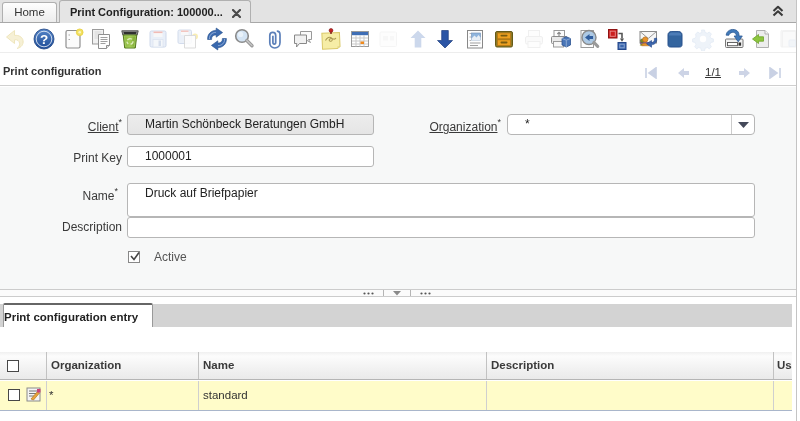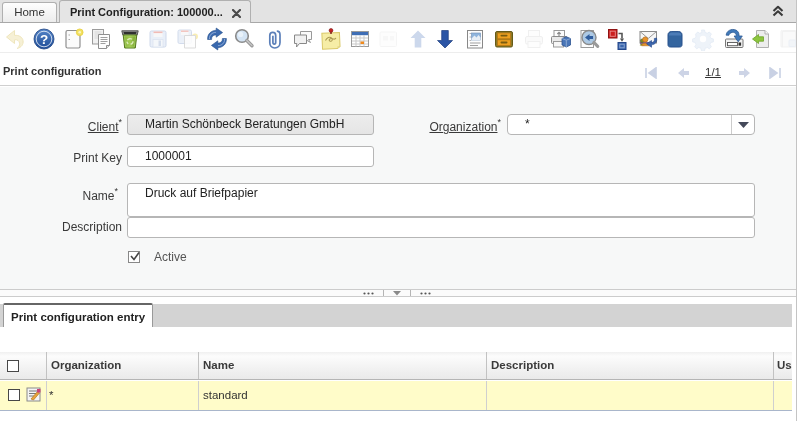--- a/index.html
+++ b/index.html
@@ -24,21 +24,21 @@
 #orgbtn{position:absolute;right:0;top:0;width:23px;height:19px;border-left:1px solid #ccc;}
 #orgbtn svg{position:absolute;left:6px;top:7px;}
 #skey{left:127px;top:59px;width:247px;height:21px;line-height:19px;}
 #namefld{left:127px;top:96px;width:628px;height:34px;line-height:19px;}
 #descfld{left:127px;top:130px;width:628px;height:21px;}
 #activebox{left:128px;top:164px;width:12px;height:12px;background:#fff;border:1px solid #888;}
 #activelbl{left:142px;top:163px;font-size:12px;color:#555;margin-left:12px;}
 #splitter{left:0;top:290px;width:796px;height:7px;background:#fbfbfb;border-bottom:1px solid #ccc;}
 #bottom{left:0;top:297px;width:796px;height:124px;background:#fff;}
 #btnband{left:0;top:7px;width:792px;height:23px;background:#d3d3d3;}
-#btab{left:3px;top:6px;width:150px;height:24px;background:#fff;border:1px solid #999;border-top:2px solid #666;border-bottom:none;border-radius:2px 2px 0 0;font-weight:bold;font-size:11.5px;color:#222;line-height:25px;padding-left:7px;z-index:2;}
+#btab{left:3px;top:6px;width:150px;height:24px;background:#fff;border:1px solid #999;border-top:2px solid #666;border-bottom:none;border-radius:2px 2px 0 0;font-weight:bold;font-size:11.5px;color:#222;line-height:25px;z-index:2;}
 #recbar{left:0;top:30px;width:792px;height:25px;background:linear-gradient(#f9f9f9,#f1f1f1);font-size:11px;color:#444;line-height:37px;padding-left:6px;}
 #thead{left:0;top:55px;width:792px;height:28px;background:linear-gradient(#f0f0f0 0%,#fcfcfc 15%,#f3f3f3 55%,#eaeaea 100%);border-bottom:1px solid #b5b5b5;}
 .th{position:absolute;top:7px;font-weight:bold;font-size:11.5px;color:#3a3a3a;}
 .vsep{position:absolute;top:0;width:1px;background:#c2c2c2;height:100%;}
 #trow{left:0;top:84px;width:792px;height:30px;background:#fffcc9;border-bottom:1px solid #a9b6cb;}
 .td{position:absolute;top:8px;font-size:11.5px;color:#333;}
 .cb{position:absolute;width:12px;height:12px;background:#fff;border:1px solid #474747;}
 </style></head><body>
 <div class="abs" id="tabbar"></div>
 <div class="abs" id="hometab">Home</div>

